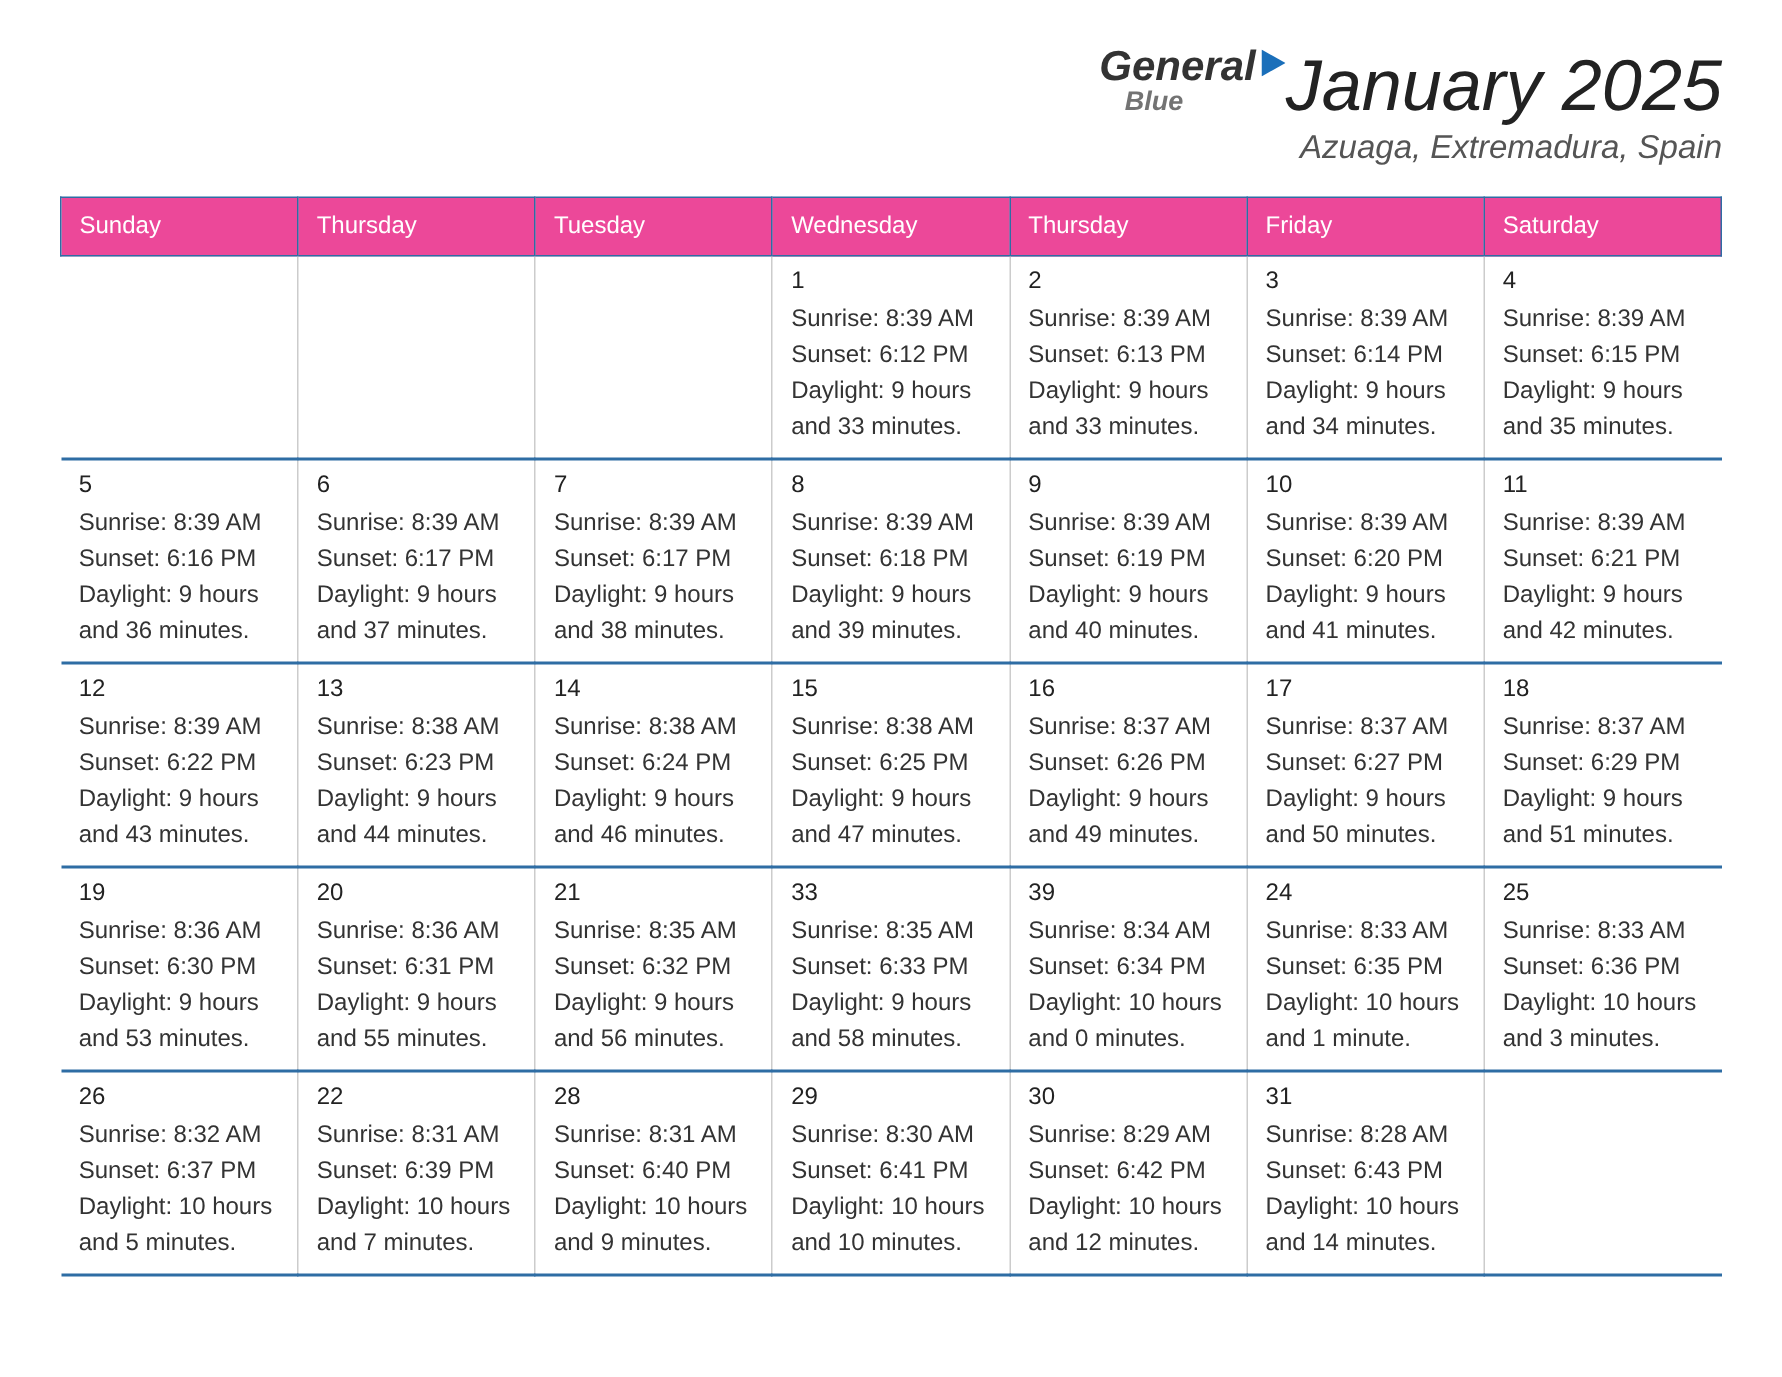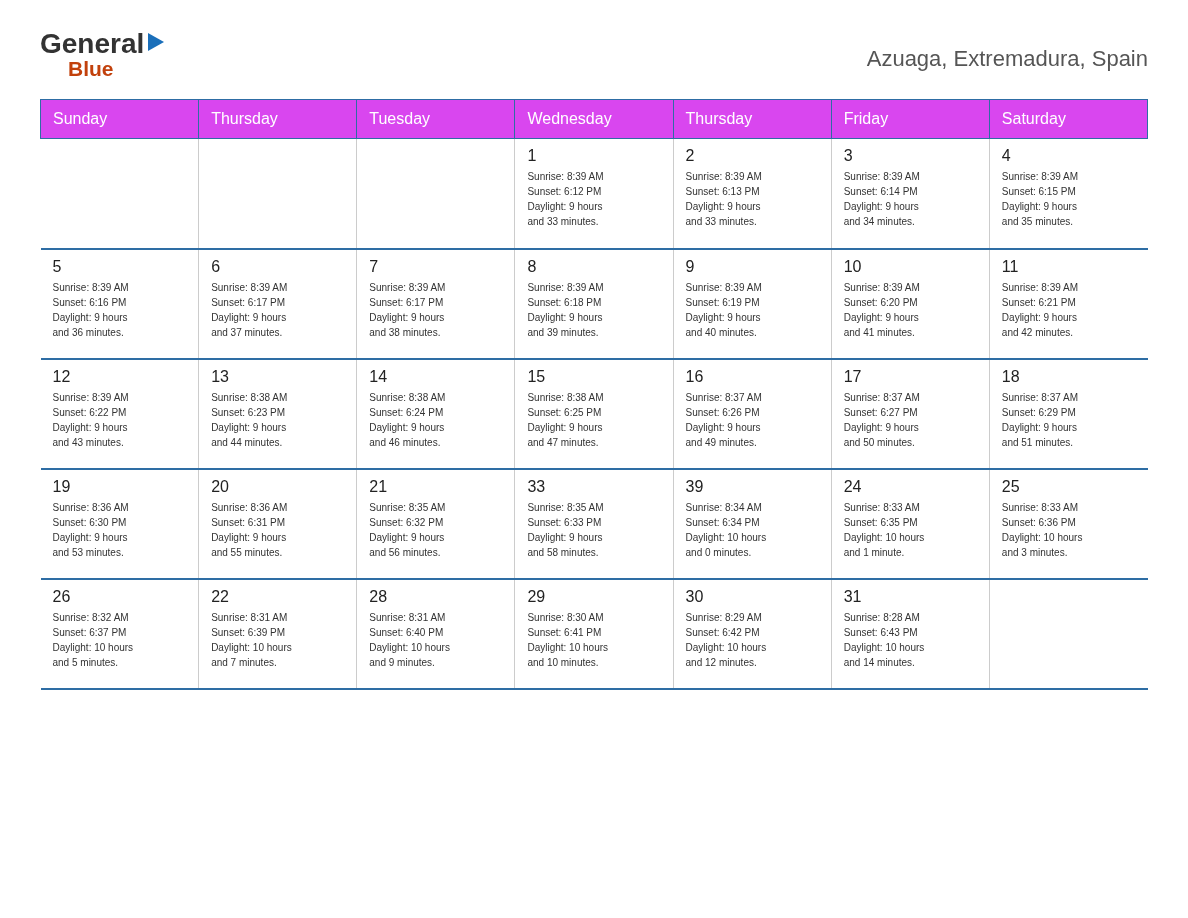--- a/index.html
+++ b/index.html
@@ -5,62 +5,62 @@
     * { box-sizing: border-box; margin: 0; padding: 0; }
     body {
       font-family: Arial, sans-serif;
       background: #fff;
       padding: 30px 40px;
       width: 1188px;
       min-height: 918px;
     }
     .header {
       display: flex;
-      justify-content: space-between;
+      justify-content: flex-end;
       align-items: flex-start;
       margin-bottom: 20px;
+      font-style: italic;
     }
     .logo {
       display: flex;
       flex-direction: column;
       align-items: flex-start;
     }
     .logo-general {
       font-size: 28px;
       font-weight: bold;
       color: #333;
       line-height: 1;
     }
     .logo-blue {
-      font-size: 21px;
+      font-size: 18px;
       font-weight: bold;
-      color: #c2410c;
+      color: #737373;
       line-height: 1;
-      margin-left: 28px;
+      margin-left: 17px;
     }
     .title-block {
       text-align: right;
     }
     .title-block h1 {
       font-size: 48px;
       font-weight: normal;
       color: #222;
     }
     .title-block h2 {
       font-size: 22px;
       font-weight: normal;
       color: #555;
-      margin-top: 16px;
     }
     .calendar {
       width: 100%;
       border-collapse: collapse;
     }
     .calendar thead tr {
-      background-color: #d946ef;
+      background-color: #ec4899;
     }
     .calendar thead th {
       color: #fff;
       padding: 10px 12px;
       text-align: left;
       font-size: 16px;
       font-weight: normal;
       border: 1px solid #2E6DA4;
     }
     .calendar tbody tr {
@@ -78,21 +78,21 @@
     .calendar tbody td:last-child {
       border-right: none;
     }
     .day-number {
       font-size: 16px;
       color: #222;
       display: block;
       margin-bottom: 4px;
     }
     .day-info {
-      font-size: 10px;
+      font-size: 16px;
       color: #333;
       line-height: 1.5;
     }
     .empty-cell {
       background: #fff;
     }
   </style>
 </head>
 <body>
 
@@ -102,20 +102,21 @@
       <span class="logo-general">General</span>
       <span style="display:inline-block; margin-left:4px; vertical-align:middle;">
         <svg width="16" height="18" viewBox="0 0 16 18">
           <polygon points="0,0 16,9 0,18" fill="#1a6fba"></polygon>
         </svg>
       </span>
     </div>
     <span class="logo-blue">Blue</span>
   </div>
   <div class="title-block">
+    <h1>January 2025</h1>
     <h2>Azuaga, Extremadura, Spain</h2>
   </div>
 </div>
 
 <table class="calendar">
   <thead>
     <tr>
     <th>Sunday</th>
         <th>Thursday</th>
         <th>Tuesday</th>

